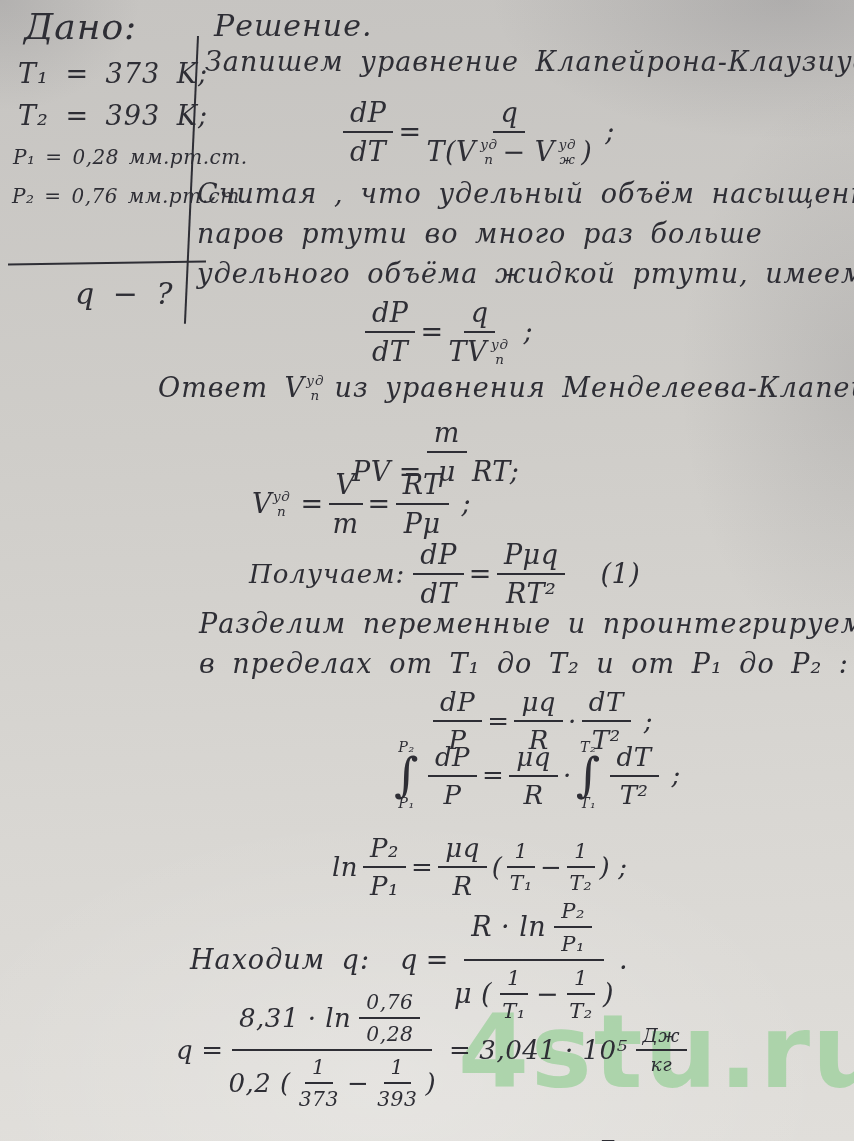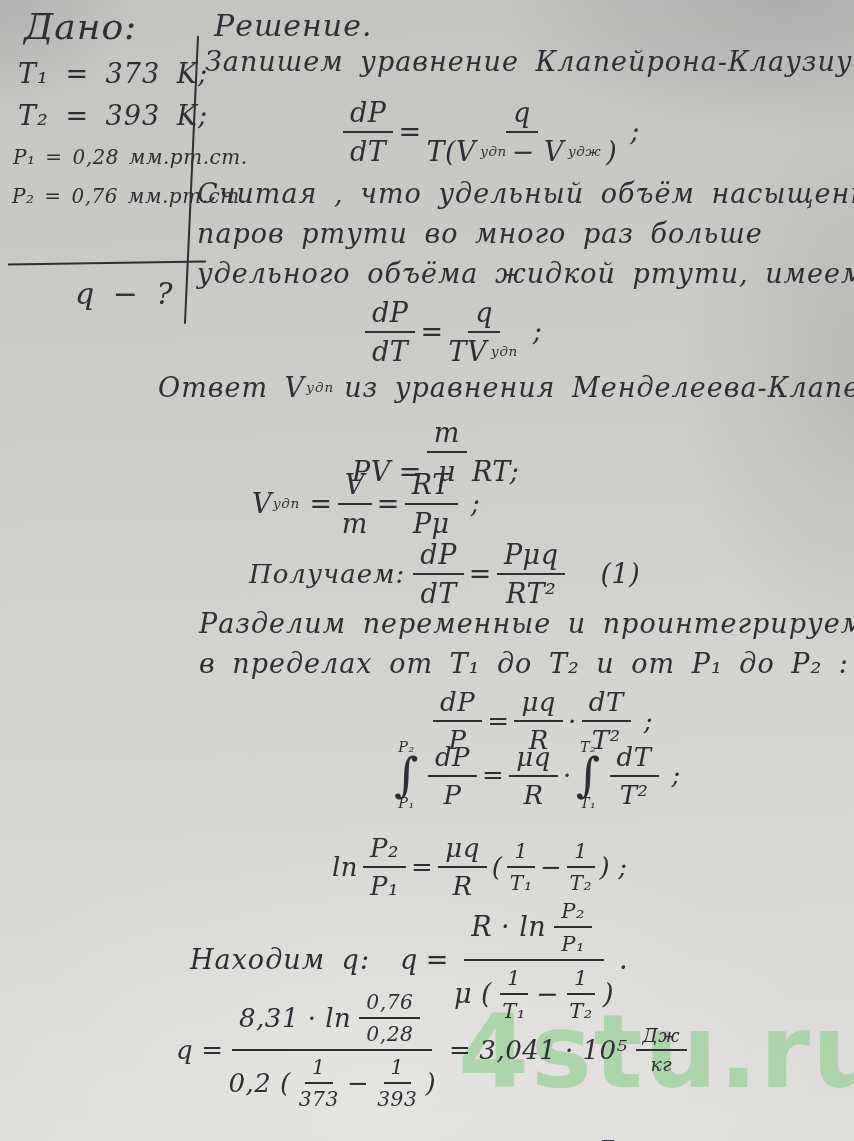--- a/index.html
+++ b/index.html
@@ -15,21 +15,21 @@
       linear-gradient(178deg, #c6c4c1 0%, #cfcdc9 38%, #d9d7d3 72%, #e0deda 100%);
   }
   .abs{ position:absolute; z-index:2; }
   .hand{ letter-spacing:1px; word-spacing:7px; white-space:nowrap; }
   .eqr{ display:flex; align-items:center; white-space:nowrap; letter-spacing:.5px; }
   .fr{ display:inline-flex; flex-direction:column; align-items:center; text-align:center; margin:0 5px; vertical-align:middle; }
   .fr>.n{ display:flex; align-items:center; justify-content:center; gap:3px; border-bottom:2px solid var(--ink); padding:1px 7px 3px; }
   .fr>.d{ display:flex; align-items:center; justify-content:center; gap:3px; padding-top:3px; }
   .sm{ font-size:.78em; }
   .unit{ font-size:.72em; margin-left:8px; }
-  .ss{ display:inline-flex; flex-direction:row; align-items:center; font-size:.5em; line-height:1.05; vertical-align:middle; margin:0 2px 0 1px; }
+  .ss{ display:inline-flex; flex-direction:column; align-items:center; font-size:.5em; line-height:1.05; vertical-align:middle; margin:0 2px 0 1px; }
   .ig{ display:inline-flex; flex-direction:column; align-items:center; line-height:1; margin:0 4px; }
   .ig>.lim{ font-size:.55em; line-height:1; }
   .ig>.sign{ font-size:1.8em; line-height:.9; }
   .sp8{ margin-left:8px; } .sp14{ margin-left:32px; } .sp30{ margin-left:30px; }
   .vline{ position:absolute; width:2px; background:var(--ink); z-index:2; transform-origin:top center; }
   .hline{ position:absolute; height:2px; background:var(--ink); z-index:2; }
   .wm{
     position:absolute; z-index:1; font-family:"DejaVu Sans", sans-serif;
     font-style:normal; font-weight:bold; opacity:.72; letter-spacing:2px; white-space:nowrap;
   }

